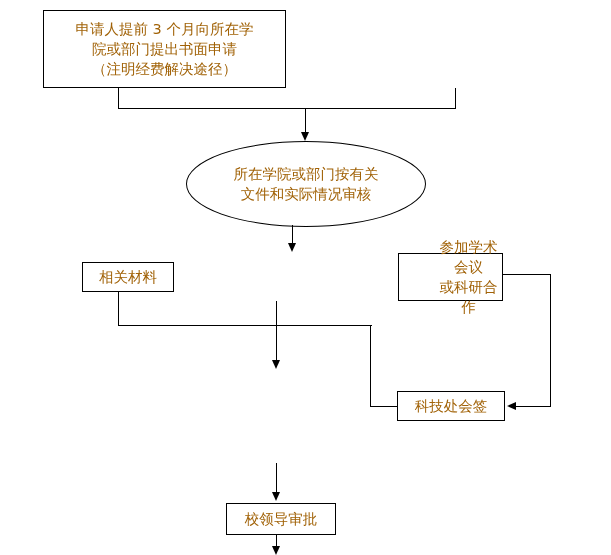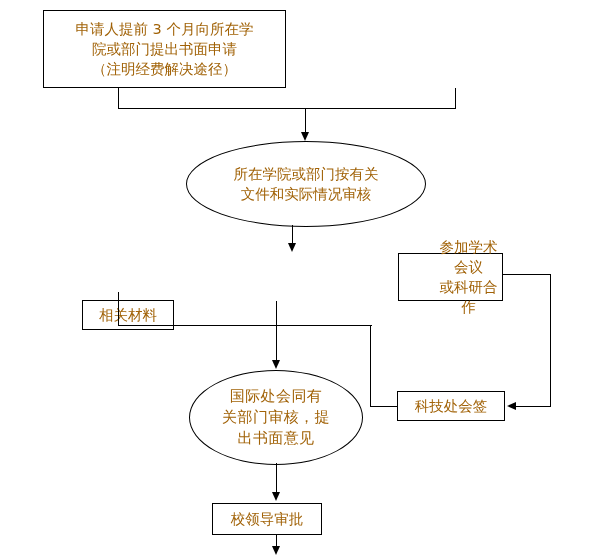--- a/index.html
+++ b/index.html
@@ -77,41 +77,36 @@
 院或部门提出书面申请
 （注明经费解决途径）</span>
   </div>
 
 
   <div class="node ellipse fs15" style="left:186px; top:141px; width:240px; height:86px;font-family:Liberation Serif, serif;">
     <span class="node-text">所在学院或部门按有关
 文件和实际情况审核</span>
   </div>
 
-  <div class="node box fs15" style="left:82px; top:262px; width:92px; height:30px;margin-top:38px;">
+  <div class="node box fs15" style="left:82px; top:262px; width:92px; height:30px;">
     <span class="node-text">相关材料</span>
   </div>
 
 
   <div class="node box fs15" style="left:398px; top:253px; width:105px; height:48px;padding-left:36px;">
     <span class="node-text">参加学术会议
 或科研合作</span>
   </div>
 
-  <div class="node ellipse fs15b" style="left:189px; top:370px; width:174px; height:95px;">
-    <span class="node-text">国际处会同有
-关部门审核，提
-出书面意见</span>
-  </div>
 
   <div class="node box fs15" style="left:397px; top:391px; width:108px; height:30px;">
     <span class="node-text">科技处会签</span>
   </div>
 
-  <div class="node box fs15" style="left:212px; top:503px; width:110px; height:32px;">
+  <div class="node box fs15" style="left:226px; top:503px; width:110px; height:32px;">
     <span class="node-text">校领导审批</span>
   </div>
 
   <div class="seg vline" style="left:118px; top:88px; height:21px;"></div>
 
   <div class="seg vline" style="left:455px; top:88px; height:21px;"></div>
 
   <div class="seg hline" style="left:118px; top:108px; width:338px;"></div>
 
   <div class="seg vline" style="left:305px; top:108px; height:26px;"></div>

